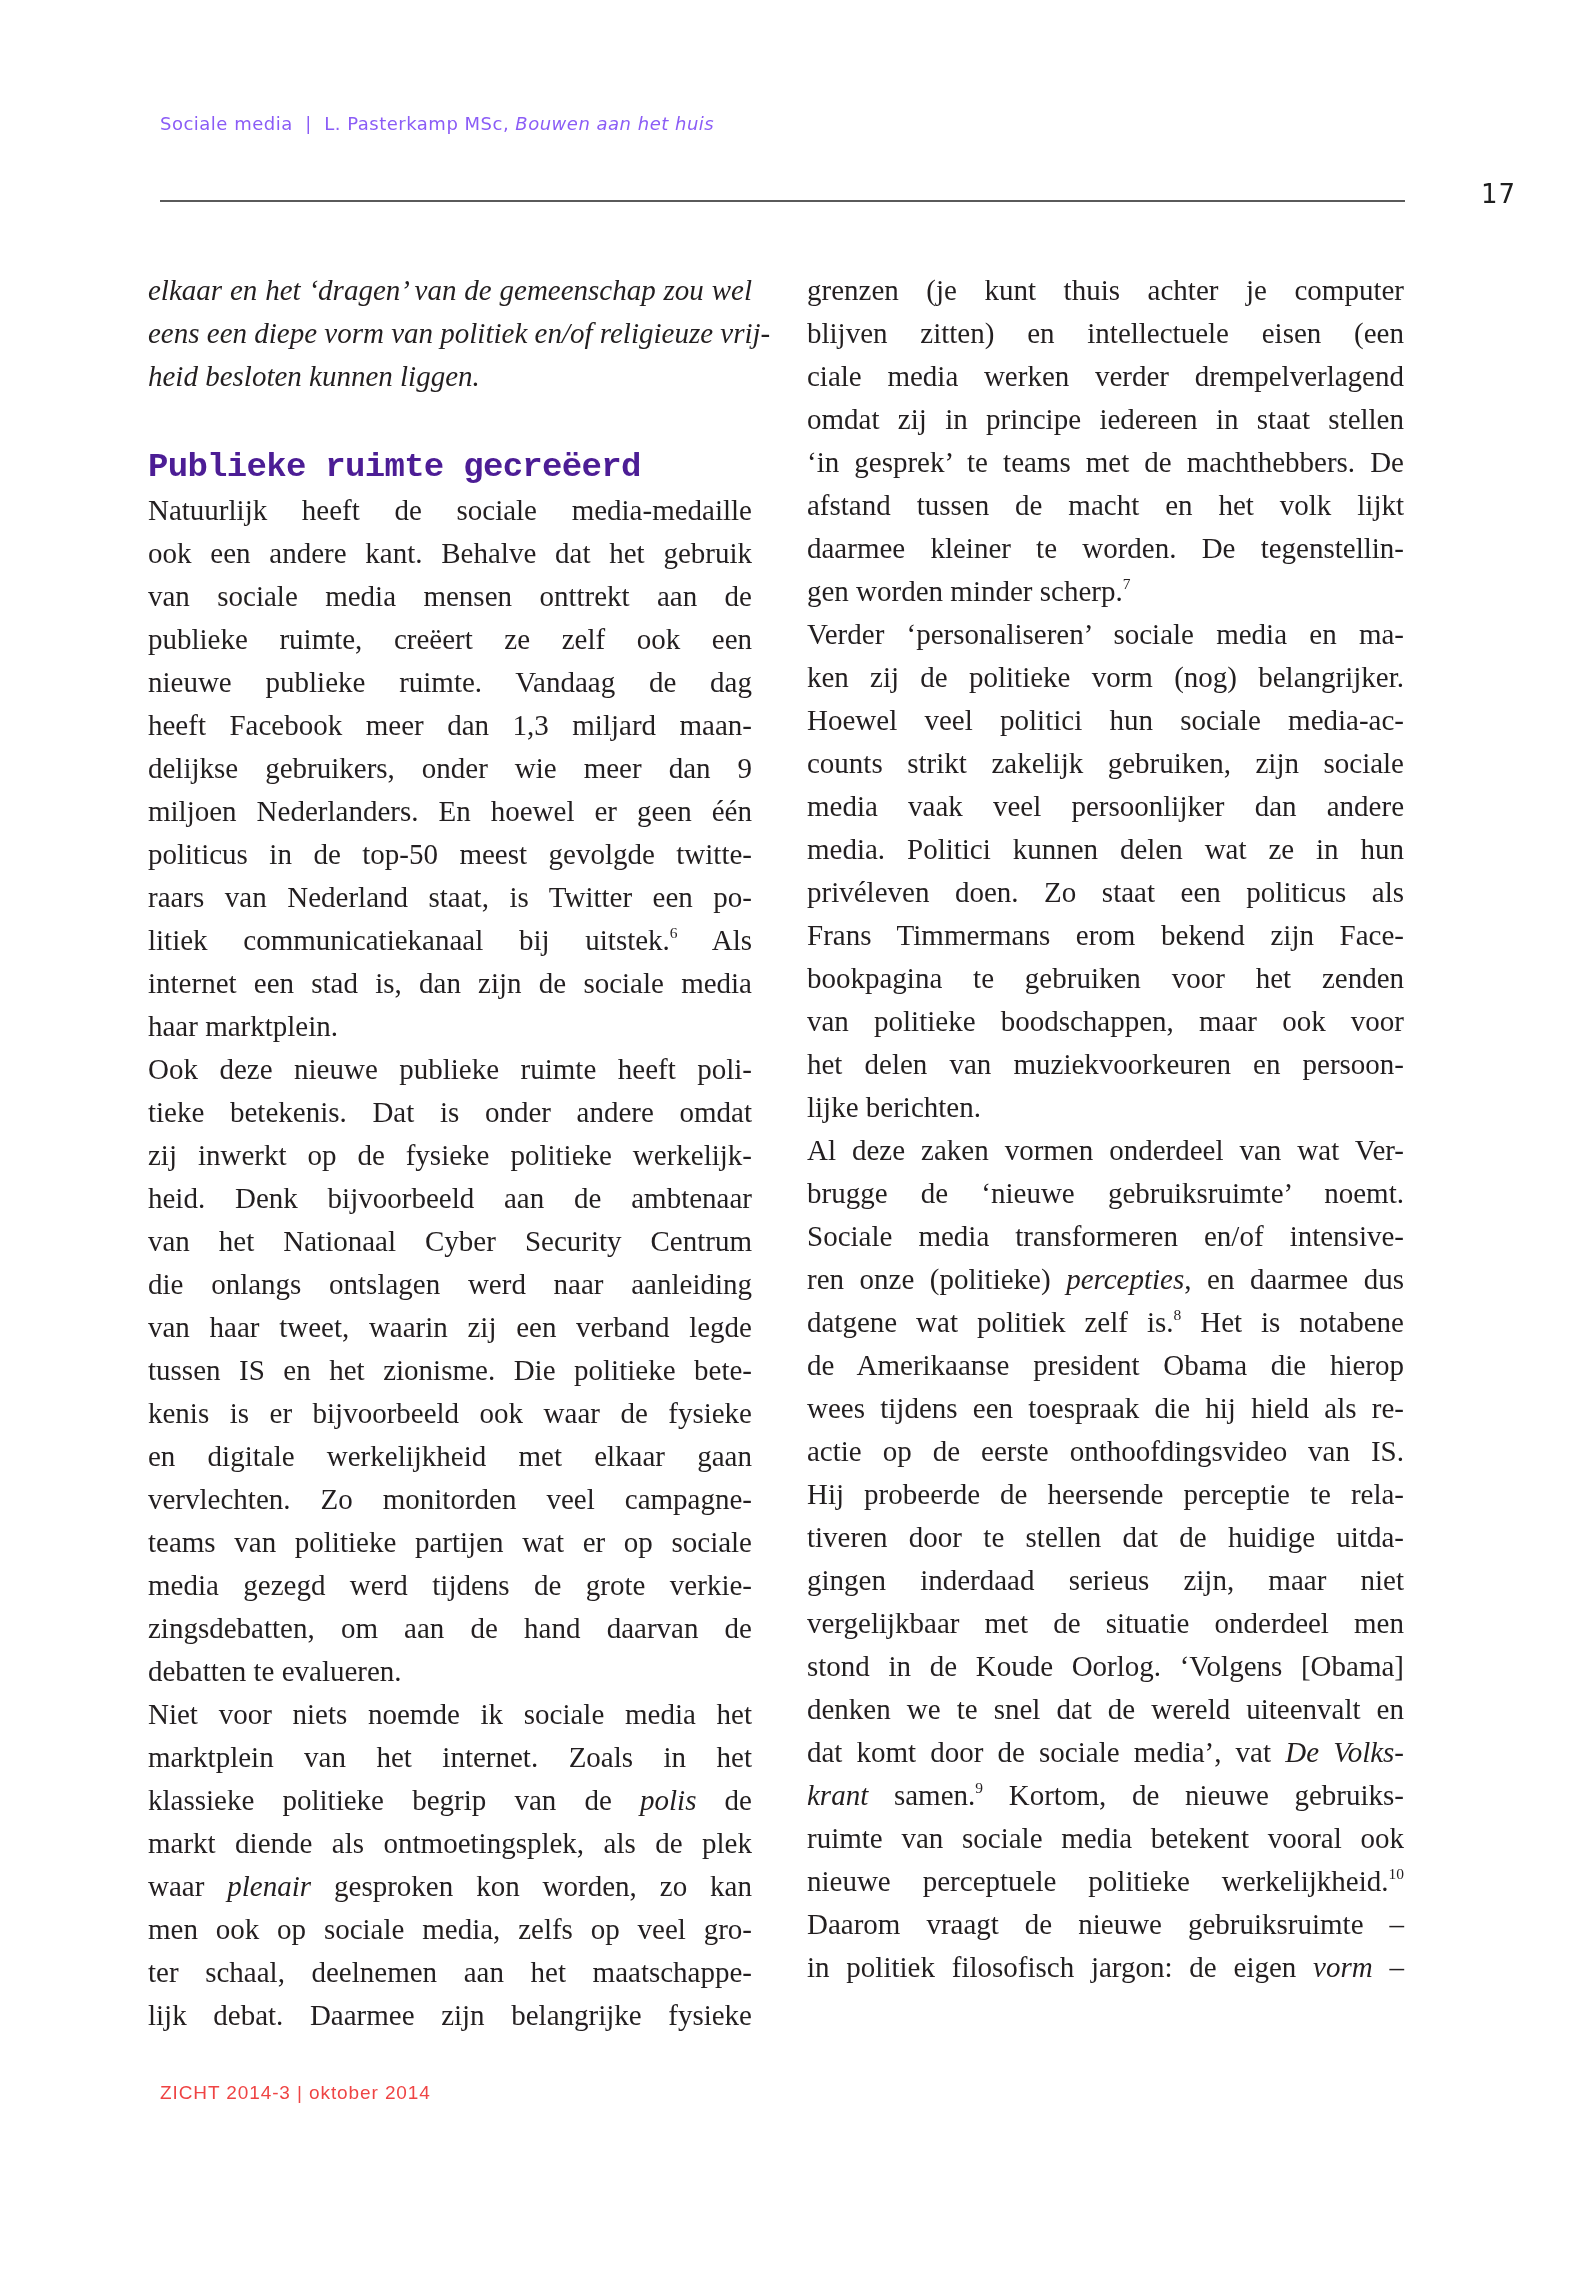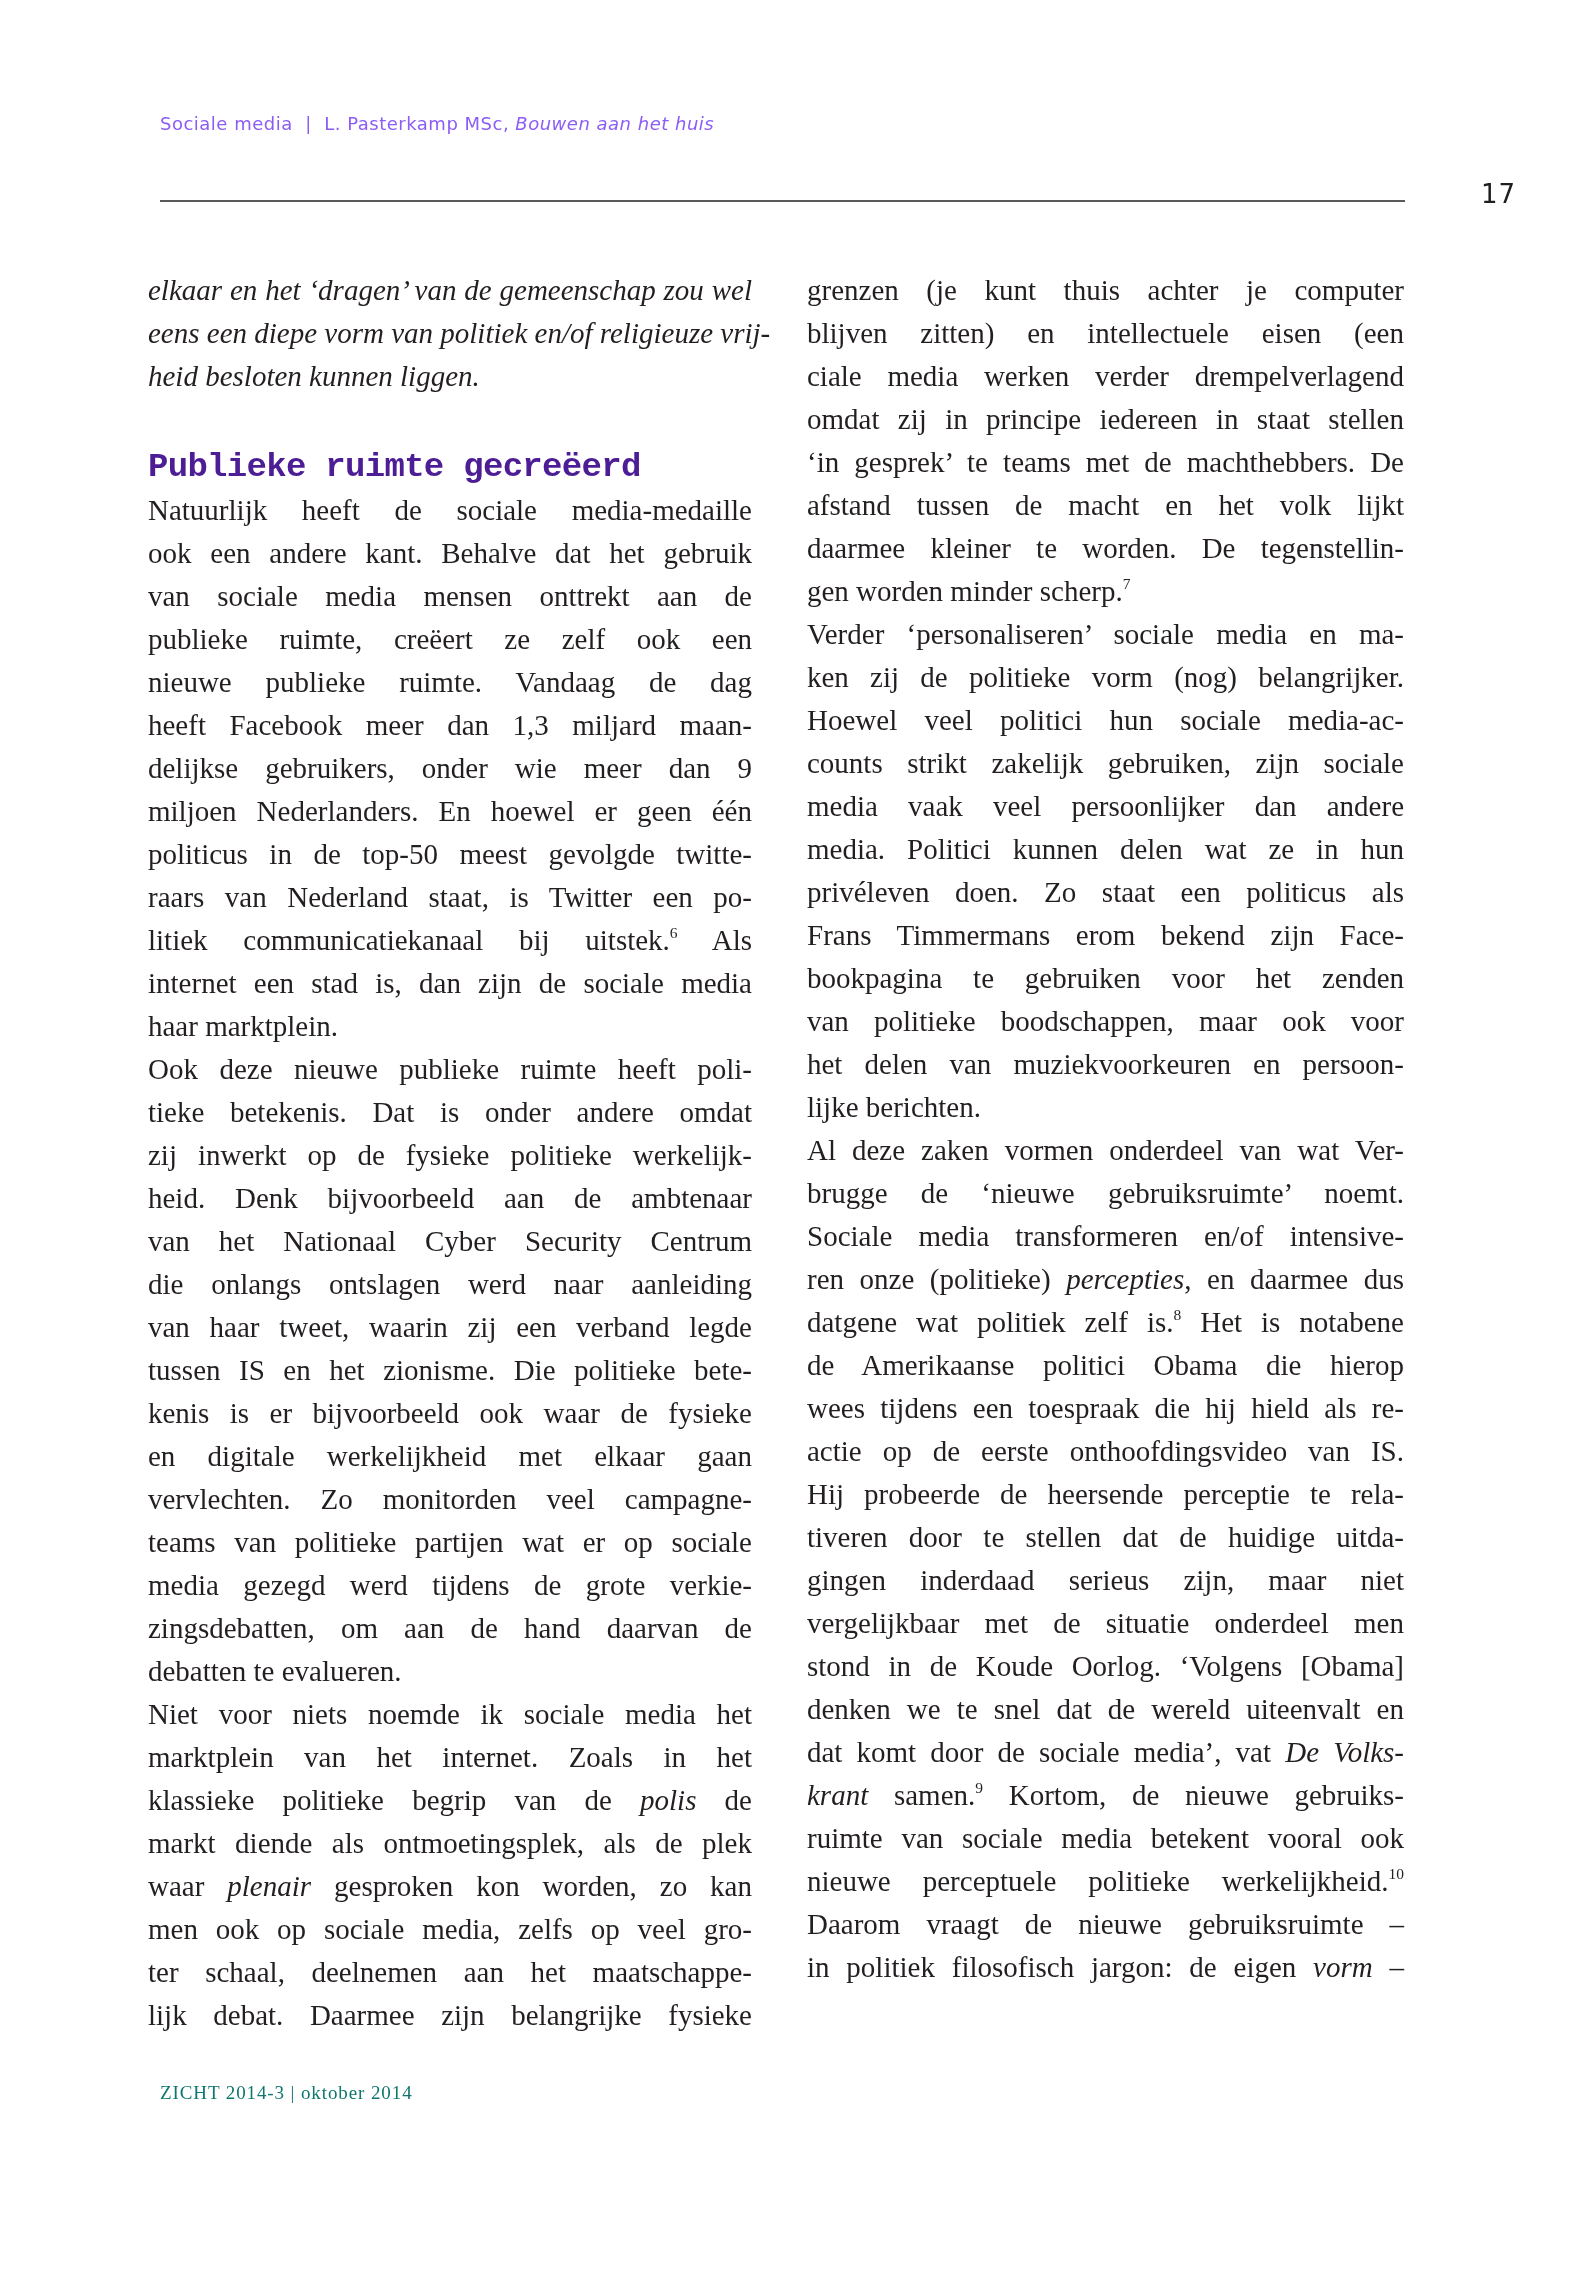--- a/index.html
+++ b/index.html
@@ -26,21 +26,21 @@
   .line.last { text-align-last: left; }
   .line.it { font-style: italic; }
   .it-span { font-style: italic; }
   sup { font-size: 15.5px; line-height: 0; vertical-align: 12px; }
   .heading {
     display: block; height: 43px; line-height: 43px; margin-top: 48px;
     font-family: Liberation Mono, monospace; font-weight: bold; font-size: 34px; letter-spacing: -0.7px; color: #4c1d95;
   }
   .footer {
     position: absolute; left: 160px; top: 2082px;
-    font-family: Liberation Serif, serif; font-size: 19px; letter-spacing: 0.9px; color: #0f766e; white-space: nowrap;
+    font-family: Liberation Sans, sans-serif; font-size: 19px; letter-spacing: 0.9px; color: #ef4444; white-space: nowrap;
   }
 </style>
 </head>
 <body>
 
 <div class="running-head">
   <span>Sociale media</span>
   <span>&nbsp;</span><span>|</span><span>&nbsp;</span>
   <span>L. Pasterkamp MSc,</span>
   <span class="it">Bouwen aan het huis</span>
@@ -115,21 +115,21 @@
       <div class="line">Frans Timmermans erom bekend zijn Face-</div>
       <div class="line">bookpagina te gebruiken voor het zenden</div>
       <div class="line">van politieke boodschappen, maar ook voor</div>
       <div class="line">het delen van muziekvoorkeuren en persoon-</div>
       <div class="line last">lijke berichten.</div>
       <div class="line">Al deze zaken vormen onderdeel van wat Ver-</div>
       <div class="line">brugge de ‘nieuwe gebruiksruimte’ noemt.</div>
       <div class="line">Sociale media transformeren en/of intensive-</div>
       <div class="line">ren onze (politieke) <span class="it-span">percepties</span>, en daarmee dus</div>
       <div class="line">datgene wat politiek zelf is.<sup>8</sup> Het is notabene</div>
-      <div class="line">de Amerikaanse politici Obama die hierop</div>
+      <div class="line">de Amerikaanse president Obama die hierop</div>
       <div class="line">wees tijdens een toespraak die hij hield als re-</div>
       <div class="line">actie op de eerste onthoofdingsvideo van IS.</div>
       <div class="line">Hij probeerde de heersende perceptie te rela-</div>
       <div class="line">tiveren door te stellen dat de huidige uitda-</div>
       <div class="line">gingen inderdaad serieus zijn, maar niet</div>
       <div class="line">vergelijkbaar met de situatie onderdeel men</div>
       <div class="line">stond in de Koude Oorlog. ‘Volgens [Obama]</div>
       <div class="line">denken we te snel dat de wereld uiteenvalt en</div>
       <div class="line">dat komt door de sociale media’, vat <span class="it-span">De Volks-</span></div>
       <div class="line"><span class="it-span">krant</span> samen.<sup>9</sup> Kortom, de nieuwe gebruiks-</div>

